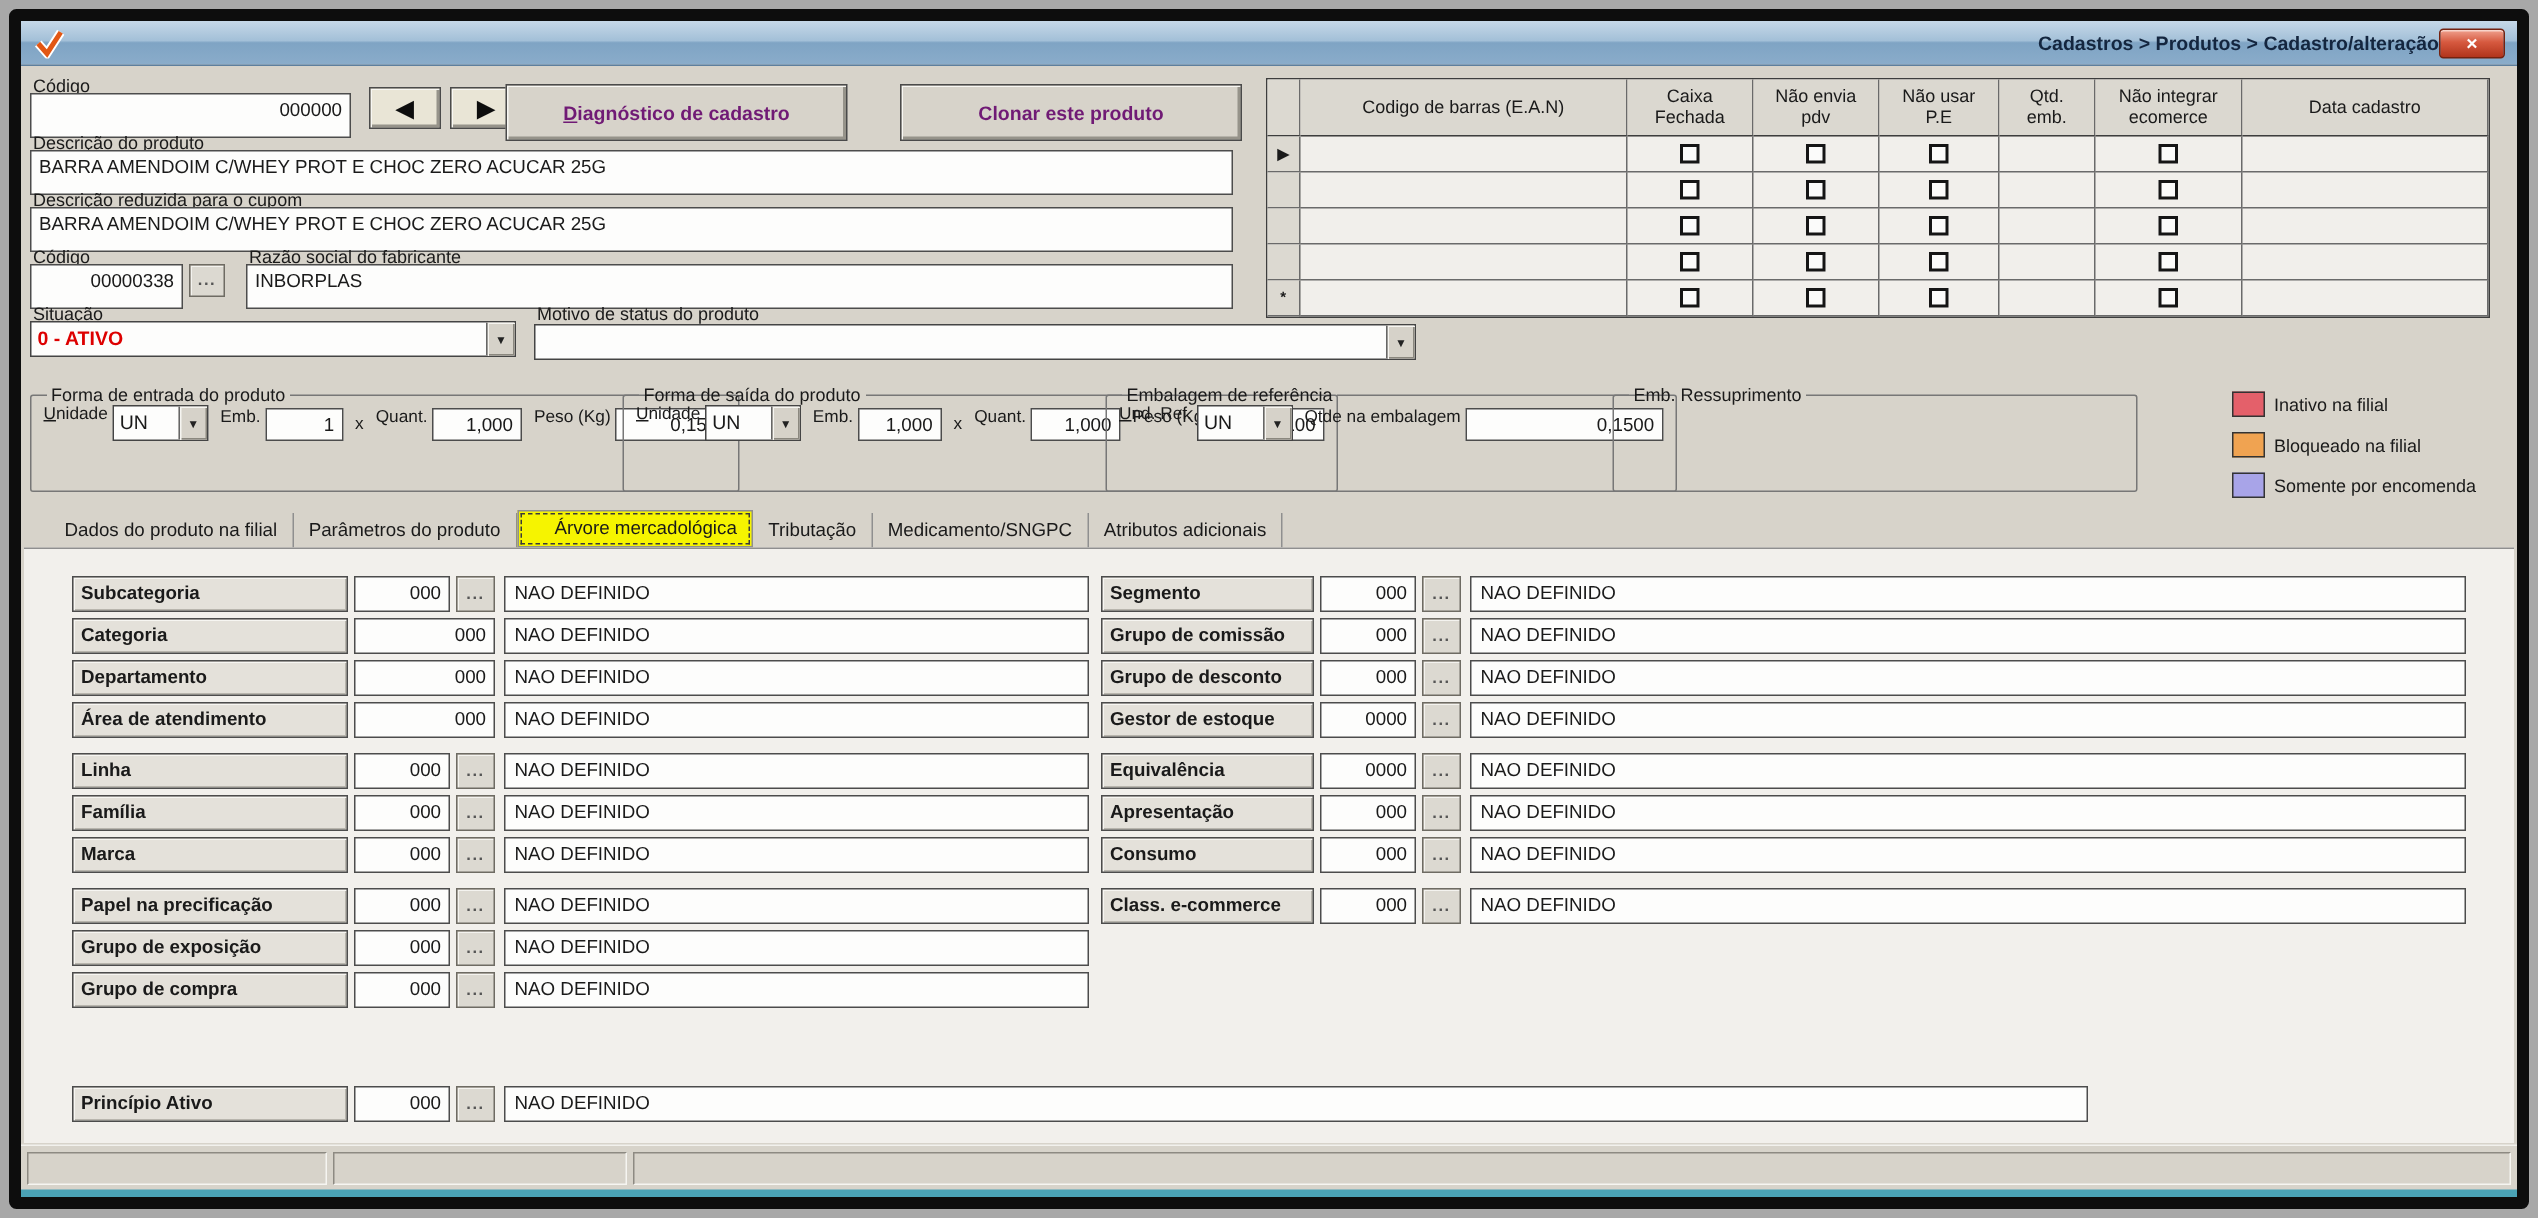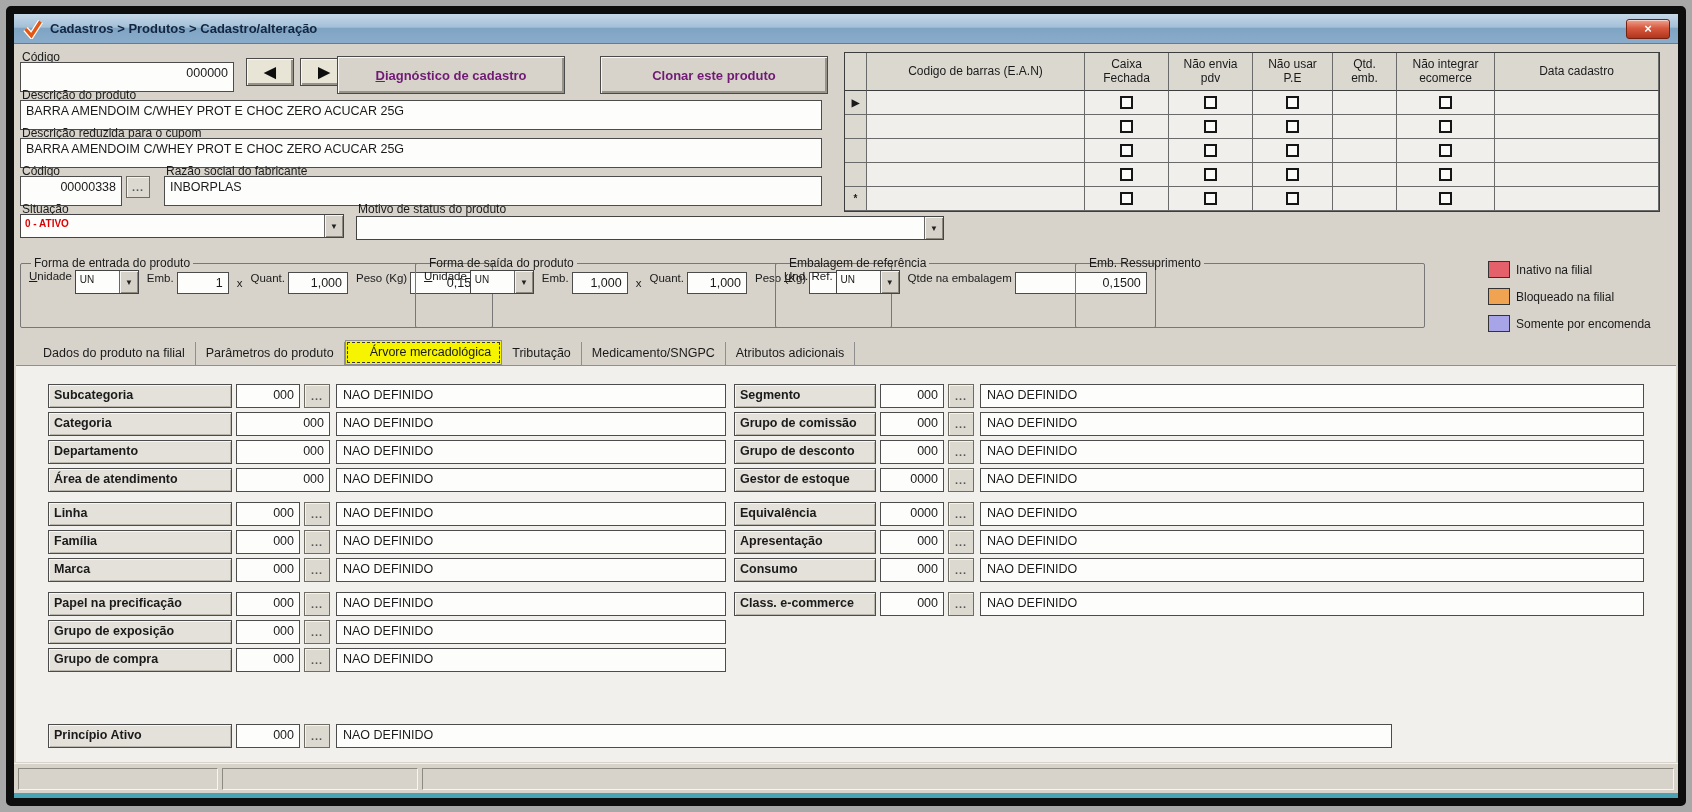--- a/index.html
+++ b/index.html
@@ -17,21 +17,21 @@
     background:#d7d3ca; overflow:hidden;
   }
   
   .titlebar {
     height:30px;
     background:linear-gradient(#c6d8e8 0%, #a3c0d8 45%, #7fa4c4 50%, #8aacca 100%);
     display:flex; align-items:center; padding:0 8px;
     border-bottom:1px solid #5d7f9e;
   }
   .app-icon { width:22px; height:22px; display:flex; align-items:center; justify-content:center; }
-  .wtitle { font-weight:bold; font-size:13px; color:#14263f; margin-left:6px; flex:1; }
+  .wtitle { font-weight:bold; font-size:13px; color:#14263f; margin-left:6px; flex:1;text-align:right; }
   .close {
     width:44px; height:20px;
     background:linear-gradient(#f0a28f, #d6593f 45%, #b1341c);
     border:1px solid #74210f; border-radius:3px;
     color:#fff; font-weight:bold; font-size:13px;
     display:flex; align-items:center; justify-content:center;
     box-shadow:inset 0 1px 0 rgba(255,255,255,.55);
   }
   .client { position:relative; height:calc(100% - 30px); }
   
@@ -53,21 +53,21 @@
     position:absolute; width:24px; height:22px; background:#dcd9d1;
     border:1px solid #6e6b63; box-shadow:inset 1px 1px 0 #f4f3ef;
     color:#555; font-size:11px; font-weight:bold; letter-spacing:1px;
     display:flex; align-items:center; justify-content:center;
   }
   .combo {
     position:absolute; height:24px; display:flex;
     background:#fdfdfc; border:1px solid #444;
   }
   .combo.inline { position:static; }
-  .combo-val { flex:1; font-size:10px; padding:3px 4px; white-space:nowrap; overflow:hidden; }
+  .combo-val { flex:1; font-size:13px; padding:3px 4px; white-space:nowrap; overflow:hidden; }
   .combo-val.bold-red { font-weight:bold; }
   .combo-btn {
     width:19px; background:#d6d2c9; border-left:1px solid #666;
     box-shadow:inset 1px 1px 0 #f6f5f1, inset -1px -1px 0 #8b887f;
     font-size:8px; color:#222; display:flex; align-items:center; justify-content:center;
   }
   .ul-first::first-letter { text-decoration:underline; }
   
   .grid {
     position:absolute; left:830px; top:8px;
@@ -353,21 +353,21 @@
           <span class="clabel">Quant.</span>
           <div class="tinput" style="width:60px">1,000</div>
         </div>
         <div class="fcol">
           <span class="clabel">Peso (Kg)</span>
           <div class="tinput" style="width:74px">0,100</div>
         </div>
       </div>
     </fieldset>
 
-    <fieldset class="grp" style="left:761px;top:212px;width:252px">
+    <fieldset class="grp" style="left:723px;top:212px;width:252px">
       <legend>Embalagem de referência</legend>
       <div class="fs-body">
         <div class="fcol">
           <span class="clabel ul-first">Und. Ref.</span>
           <div class="combo inline" style="width:64px">
             <span class="combo-val">UN</span>
             <span class="combo-btn">▼</span>
           </div>
         </div>
         <div class="fcol">

